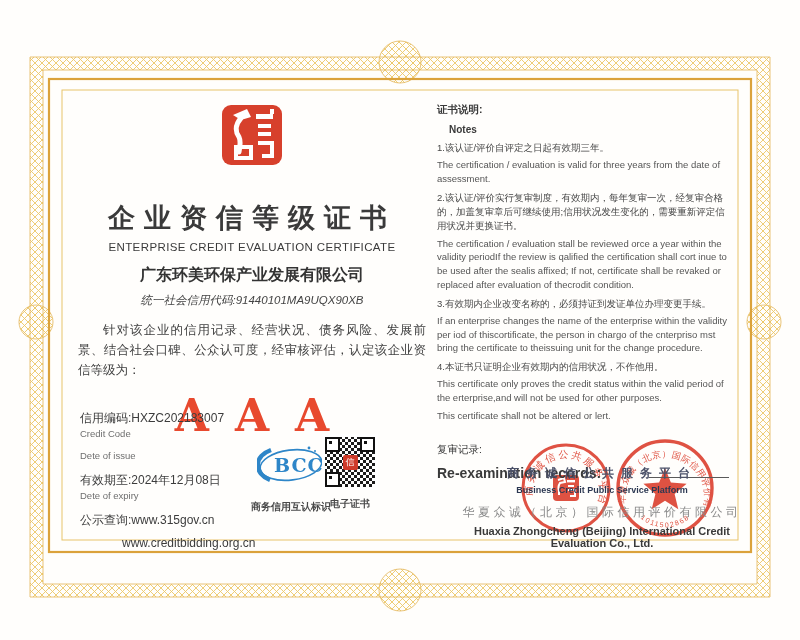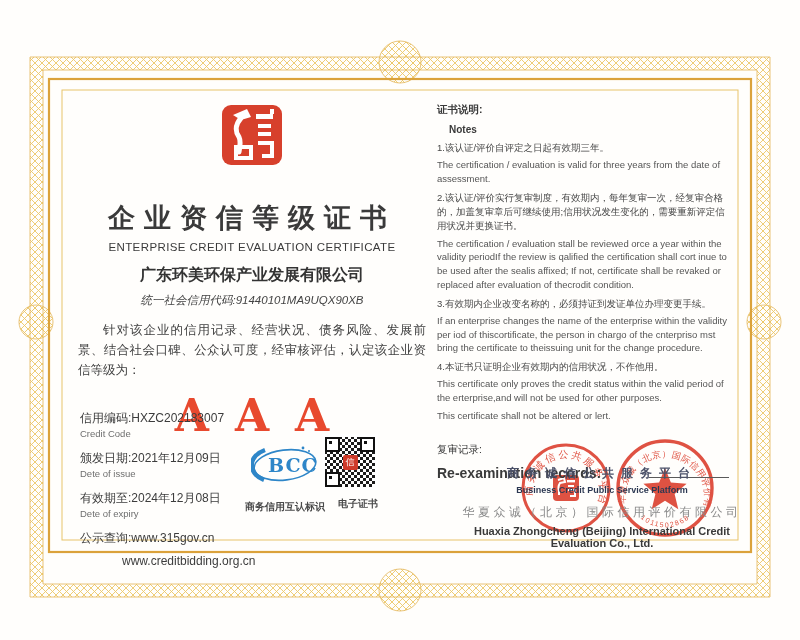--- a/index.html
+++ b/index.html
@@ -17,22 +17,22 @@
   .statement{font-size:12.5px;color:#3f3f3f;line-height:1.6;text-align:justify;
              text-indent:2em;margin:12px 0 0 0;}
   .rating{font-family:"DejaVu Serif","Liberation Serif",serif;font-weight:bold;
           font-size:44px;color:#e8492e;letter-spacing:26px;padding-left:26px;margin-top:10px;}
 
   .info-block{position:absolute;left:80px;top:410px;z-index:2;font-size:12px;color:#3c3c3c;}
   .info-sub{font-size:9.5px;color:#6e6e6e;margin:1px 0 11px 0;}
   .info-line{margin:0;}
   .url2{margin:7px 0 0 42px;}
 
-  .mutual-block{position:absolute;left:245px;top:441px;width:80px;text-align:center;z-index:2;}
-  .mutual-caption,.eqr-caption{font-size:10px;font-weight:bold;color:#4a4a4a;margin-top:9px;white-space:nowrap;text-align:right;}
+  .mutual-block{position:absolute;left:251px;top:441px;width:80px;text-align:center;z-index:2;}
+  .mutual-caption,.eqr-caption{font-size:10px;font-weight:bold;color:#4a4a4a;margin-top:9px;white-space:nowrap;}
   .eqr-block{position:absolute;left:322px;top:436px;width:56px;text-align:center;z-index:2;}
   .qr{position:relative;width:52px;height:52px;margin:0 auto;
       background:
         repeating-conic-gradient(#1c1c1c 0% 25%, #ffffff 0% 50%);
       background-size:6px 6px;outline:3px solid #fff;outline-offset:-1px;}
   .finder{position:absolute;width:11px;height:11px;border:2px solid #111;background:#fff;}
   .finder::after{content:"";position:absolute;left:2px;top:2px;width:3px;height:3px;background:#111;}
   .f-tl{left:1px;top:1px;} .f-tr{right:1px;top:1px;} .f-bl{left:1px;bottom:1px;}
   .qr-center{position:absolute;left:50%;top:50%;width:15px;height:15px;margin:-7.5px 0 0 -7.5px;
              background:#cf3b2a;color:#fff;font-size:9px;line-height:15px;text-align:center;border-radius:2px;}
@@ -93,21 +93,20 @@
     <div class="title-en">ENTERPRISE CREDIT EVALUATION CERTIFICATE</div>
     <div class="company">广东环美环保产业发展有限公司</div>
     <div class="ucode">统一社会信用代码:91440101MA9UQX90XB</div>
     <p class="statement">针对该企业的信用记录、经营状况、债务风险、发展前景、结合社会口碑、公众认可度，经审核评估，认定该企业资信等级为：</p>
     <div class="rating">AAA</div>
   </div>
 
   <div class="info-block">
     <p class="info-line">信用编码:HXZC202183007</p>
     <p class="info-sub">Credit Code</p>
-    <p class="info-line">颁发日期:2021年12月09日</p>
     <p class="info-sub">Dete of issue</p>
     <p class="info-line">有效期至:2024年12月08日</p>
     <p class="info-sub">Dete of expiry</p>
     <p class="info-line">公示查询:www.315gov.cn</p>
     <p class="info-line url2">www.creditbidding.org.cn</p>
   </div>
 
   <div class="mutual-block">
     <svg width="68" height="46" viewBox="0 0 68 46">
       <ellipse cx="34" cy="24" rx="31" ry="15" fill="none" stroke="#2e86c8" stroke-width="1.6" transform="rotate(-7 34 24)"></ellipse>

